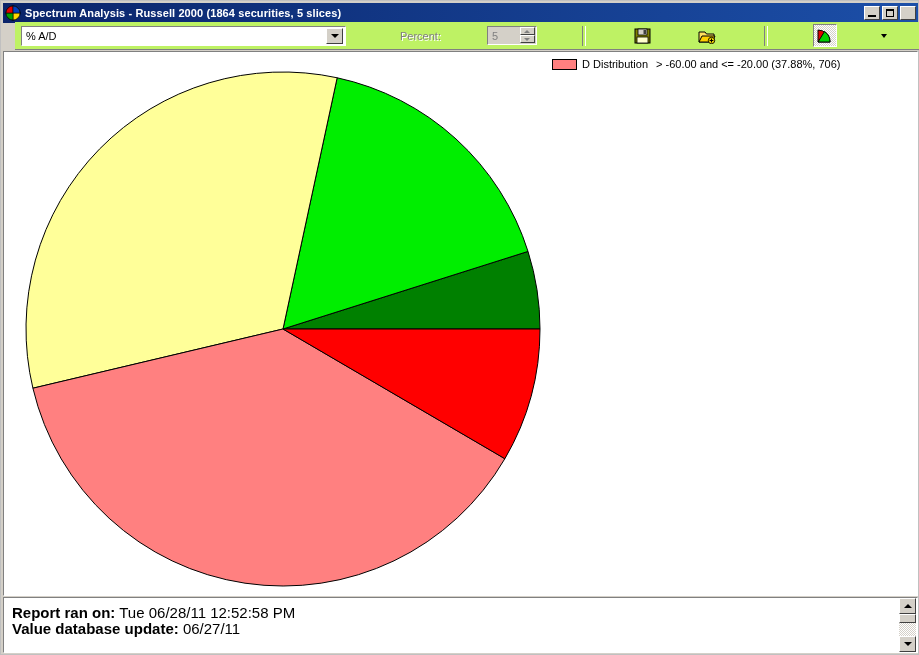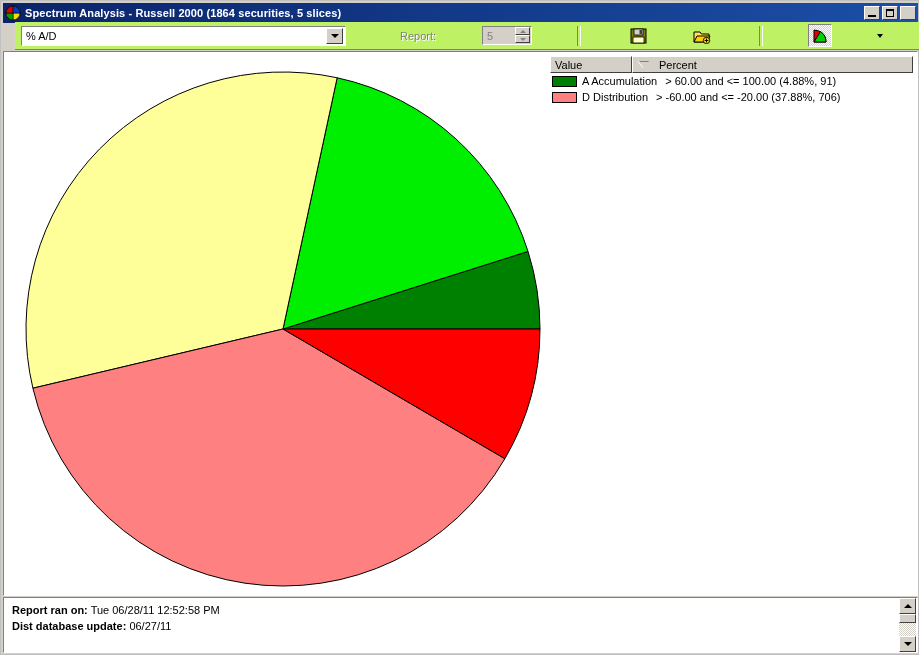--- a/index.html
+++ b/index.html
@@ -242,21 +242,21 @@
     width: 915px; height: 56px;
     background: #ffffff;
     box-sizing: border-box;
     border-top: 1px solid #808080;
     border-left: 1px solid #808080;
     border-right: 1px solid #ffffff;
     border-bottom: 1px solid #ffffff;
   }
   .status-line {
     position: absolute; left: 8px;
-    font-size: 11px; color: #000; white-space: nowrap;
+    font-size: 15px; color: #000; white-space: nowrap;
   }
   .status-line b { font-weight: bold; }
   #status-line-1 { top: 6px; }
   #status-line-2 { top: 22px; }
 
   #status-scroll {
     position: absolute; right: 1px; top: 0px;
     width: 17px; height: 54px;
     background: repeating-conic-gradient(#d4d0c8 0% 25%, #ffffff 0% 50%) 0 0/2px 2px;
     display: flex; flex-direction: column;
@@ -314,21 +314,21 @@
 
   <div id="toolbar">
 
     <div id="combo">
       <span id="combo-value" title="% A/D">% A/D</span>
       <span id="combo-arrow">
           <i class="tri-down"></i>
         </span>
     </div>
 
-    <span id="slices-label">Report:</span>
+    <span id="slices-label">Percent:</span>
 
     <div id="slices-box">
       <span id="slices-value">5</span>
       <span id="slices-spin">
         <span class="spin-btn">
             <i class="spin-up-g"></i>
           </span>
         <span class="spin-btn">
             <i class="spin-dn-g"></i>
           </span>
@@ -413,49 +413,37 @@
             <path d="M 279 277 L 536.00 277.00 A 257 257 0 0 0 524.01 199.43 Z" fill="#008000" stroke="#000000" stroke-width="1"></path>
             <path d="M 279 277 L 524.01 199.43 A 257 257 0 0 0 333.17 25.77 Z" fill="#00EE00" stroke="#000000" stroke-width="1"></path>
             <path d="M 279 277 L 333.17 25.77 A 257 257 0 0 0 28.91 336.21 Z" fill="#FFFF99" stroke="#000000" stroke-width="1"></path>
             <path d="M 279 277 L 28.91 336.21 A 257 257 0 0 0 500.87 406.71 Z" fill="#FF8080" stroke="#000000" stroke-width="1"></path>
             <path d="M 279 277 L 500.87 406.71 A 257 257 0 0 0 536.00 277.00 Z" fill="#FF0000" stroke="#000000" stroke-width="1"></path>
           </g>
       </svg>
     </div>
 
     <div id="legend">
-      <div id="legend-header">
-        <div class="lh-cell lh-value">Value</div>
-        <div class="lh-cell lh-percent">
-          <i class="sort-tri"></i>
-          <span>Percent</span>
-        </div>
-      </div>
       <div id="legend-rows">
-          <div class="legend-row">
-            <span class="swatch" style="background: rgb(0, 128, 0);"></span>
-            <span class="legend-label">A Accumulation</span>
-            <span class="legend-range">&gt; 60.00 and &lt;= 100.00 (4.88%, 91)</span>
-          </div>
           <div class="legend-row">
             <span class="swatch" style="background: rgb(255, 128, 128);"></span>
             <span class="legend-label">D Distribution</span>
             <span class="legend-range">&gt; -60.00 and &lt;= -20.00 (37.88%, 706)</span>
           </div>
         </div>
     </div>
   </div>
 
   <div id="status">
     <div class="status-line" id="status-line-1">
       <b>Report ran on:</b>
       <span>Tue 06/28/11 12:52:58 PM</span>
     </div>
     <div class="status-line" id="status-line-2">
-      <b>Dist database update:</b>
+      <b>Value database update:</b>
       <span>06/27/11</span>
     </div>
 
     <div id="status-scroll">
       <span class="sb-arrow">
           <i class="sb-up-g"></i>
         </span>
       <span id="sb-thumb"></span>
       <span id="sb-track"></span>
       <span class="sb-arrow">

